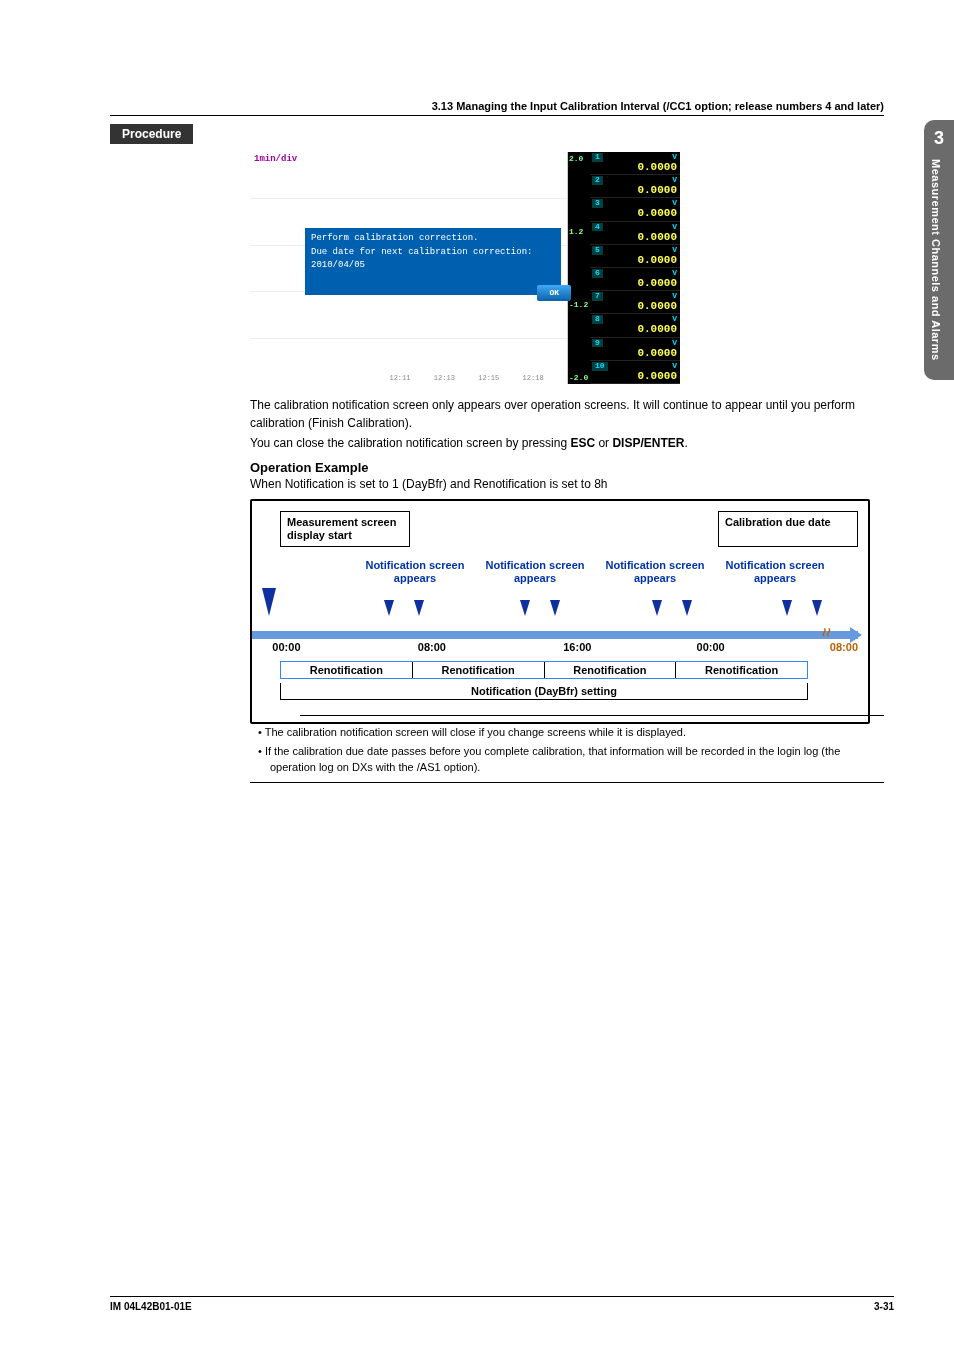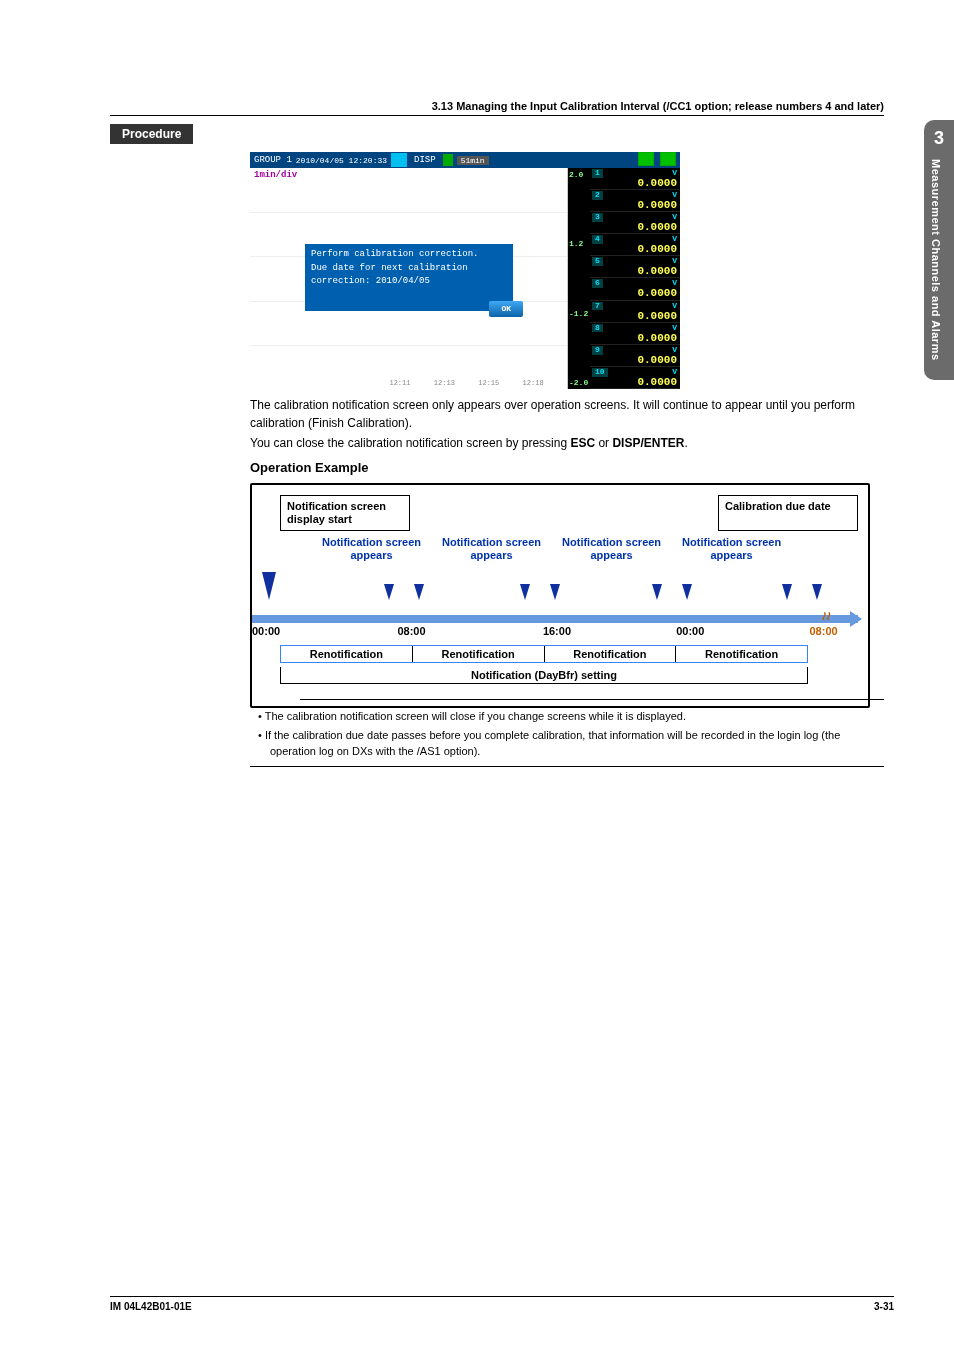--- a/index.html
+++ b/index.html
@@ -141,21 +141,21 @@
   .ds-chart .ticklabel {
     position: absolute;
     bottom: 2px;
     font-size: 7px;
     color: #888;
   }
   .ds-popup {
     position: absolute;
     left: 55px;
     top: 76px;
-    width: 208px;
+    width: 256px;
     background: #0060b0;
     color: #fff;
     font-size: 9px;
     padding: 4px 6px 22px 6px;
     line-height: 1.5;
   }
   .ds-popup .ok-btn {
     position: absolute;
     right: -10px;
     bottom: -6px;
@@ -278,25 +278,26 @@
   .diag-markers .small-marker {
     width: 0; height: 0;
     border-left: 5px solid transparent;
     border-right: 5px solid transparent;
     border-top: 16px solid #1030a0;
     position: absolute;
     top: 4px;
   }
   .diag-notif-labels {
     position: absolute;
-    top: 51px;
+    top: 58px;
     left: 70px;
     right: 0;
     display: flex;
     gap: 21px;
+    justify-content: center;
   }
   .diag-axis {
     position: absolute;
     left: 0;
     right: 10px;
     top: 130px;
     height: 8px;
     background: #6699dd;
   }
   .diag-axis::after {
@@ -309,20 +310,21 @@
     border-top: 8px solid transparent;
     border-bottom: 8px solid transparent;
   }
   .diag-ticks {
     position: absolute;
     left: 0; right: 10px;
     top: 140px;
     display: flex;
     font-size: 11px;
     font-weight: bold;
+    justify-content: flex-end;
   }
   .diag-ticks span:last-child { color: #c06000; }
   .diag-renotif-row {
     position: absolute;
     left: 28px;
     right: 60px;
     top: 160px;
     display: flex;
     border: 1px solid #3b82f6;
   }
@@ -410,33 +412,20 @@
 </div>
 
 <div class="page-content">
   <div class="section-header">3.13  Managing the Input Calibration Interval (/CC1 option; release numbers 4 and later)</div>
 
   <div class="procedure-box">Procedure</div>
 
   <div class="content-body">
 
     <div class="device-screen">
-      <div class="ds-titlebar">
-        <span class="group">GROUP 1</span>
-        <span class="datetime">2010/04/05 12:20:33</span>
-        <span class="icon-box"></span>
-        <span class="disp-lbl">DISP</span>
-        <span class="bar"></span>
-        <span class="time-box">51min</span>
-        <span class="spacer"></span>
-        <span class="right-icons">
-          <span class="ri"></span>
-          <span class="ri"></span>
-        </span>
-      </div>
       <div class="ds-body">
         <div class="ds-chart">
           <div class="axis-label">1min/div</div>
           <div class="gridline" style="top:20%"></div>
           <div class="gridline" style="top:40%"></div>
           <div class="gridline" style="top:60%"></div>
           <div class="gridline" style="top:80%"></div>
           <div class="ticklabel" style="left:44%">12:11</div>
           <div class="ticklabel" style="left:58%">12:13</div>
           <div class="ticklabel" style="left:72%">12:15</div>
@@ -508,24 +497,25 @@
         </div>
       </div>
     </div>
 
     <div class="body-text">The calibration notification screen only appears over operation screens. It will continue to appear until you perform calibration (Finish Calibration).</div>
     <div class="body-text" style="margin-top:2px">
       <span>You can close the calibration notification screen by pressing </span><b>ESC</b><span> or </span><b>DISP/ENTER</b><span>.</span>
     </div>
 
     <div class="op-example-heading">Operation Example</div>
+    <div class="op-example-text">When Notification is set to 1 (DayBfr) and Renotification is set to 8h</div>
 
     <div class="diagram">
       <div class="diag-top-row">
-        <div class="diag-box" style="width:130px">Notification screen display start</div>
+        <div class="diag-box" style="width:130px">Measurement screen display start</div>
         <div class="diag-box" style="width:140px">Calibration due date</div>
       </div>
 
       <div class="diag-notif-labels">
         <div class="diag-blue"><span>Notification screen</span><br><span>appears</span></div>
         <div class="diag-blue"><span>Notification screen</span><br><span>appears</span></div>
         <div class="diag-blue"><span>Notification screen</span><br><span>appears</span></div>
         <div class="diag-blue"><span>Notification screen</span><br><span>appears</span></div>
       </div>
 

